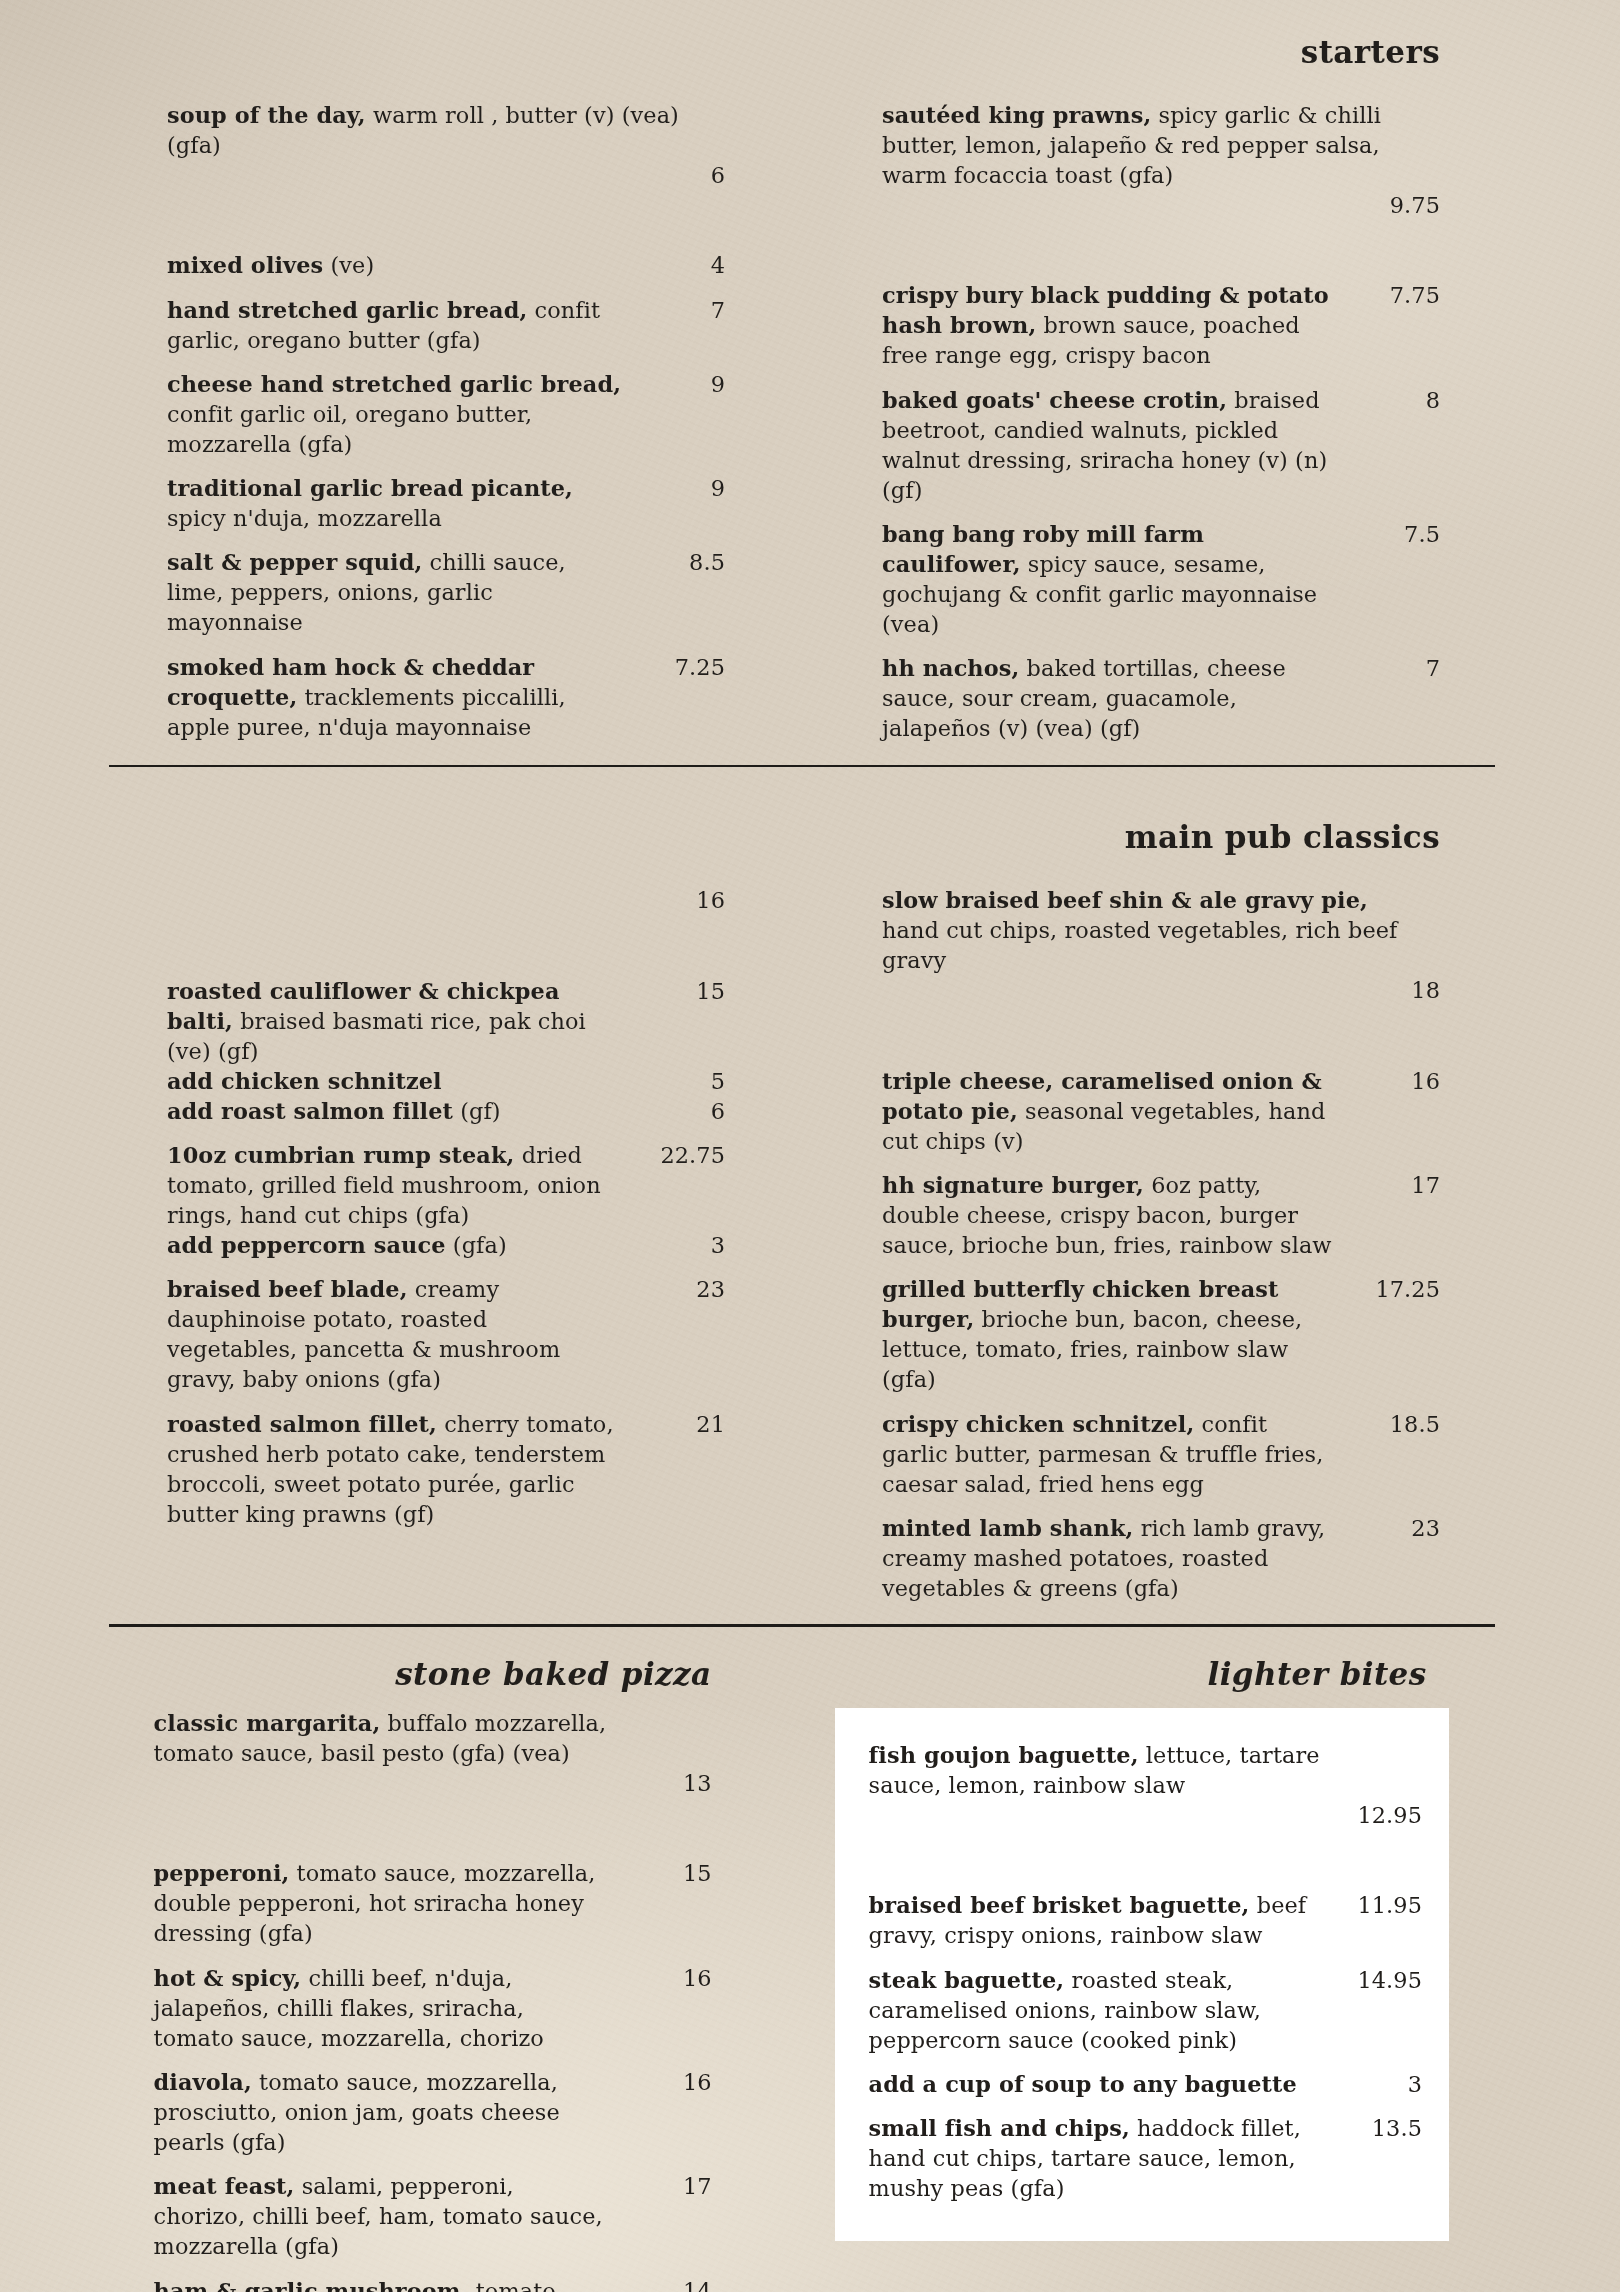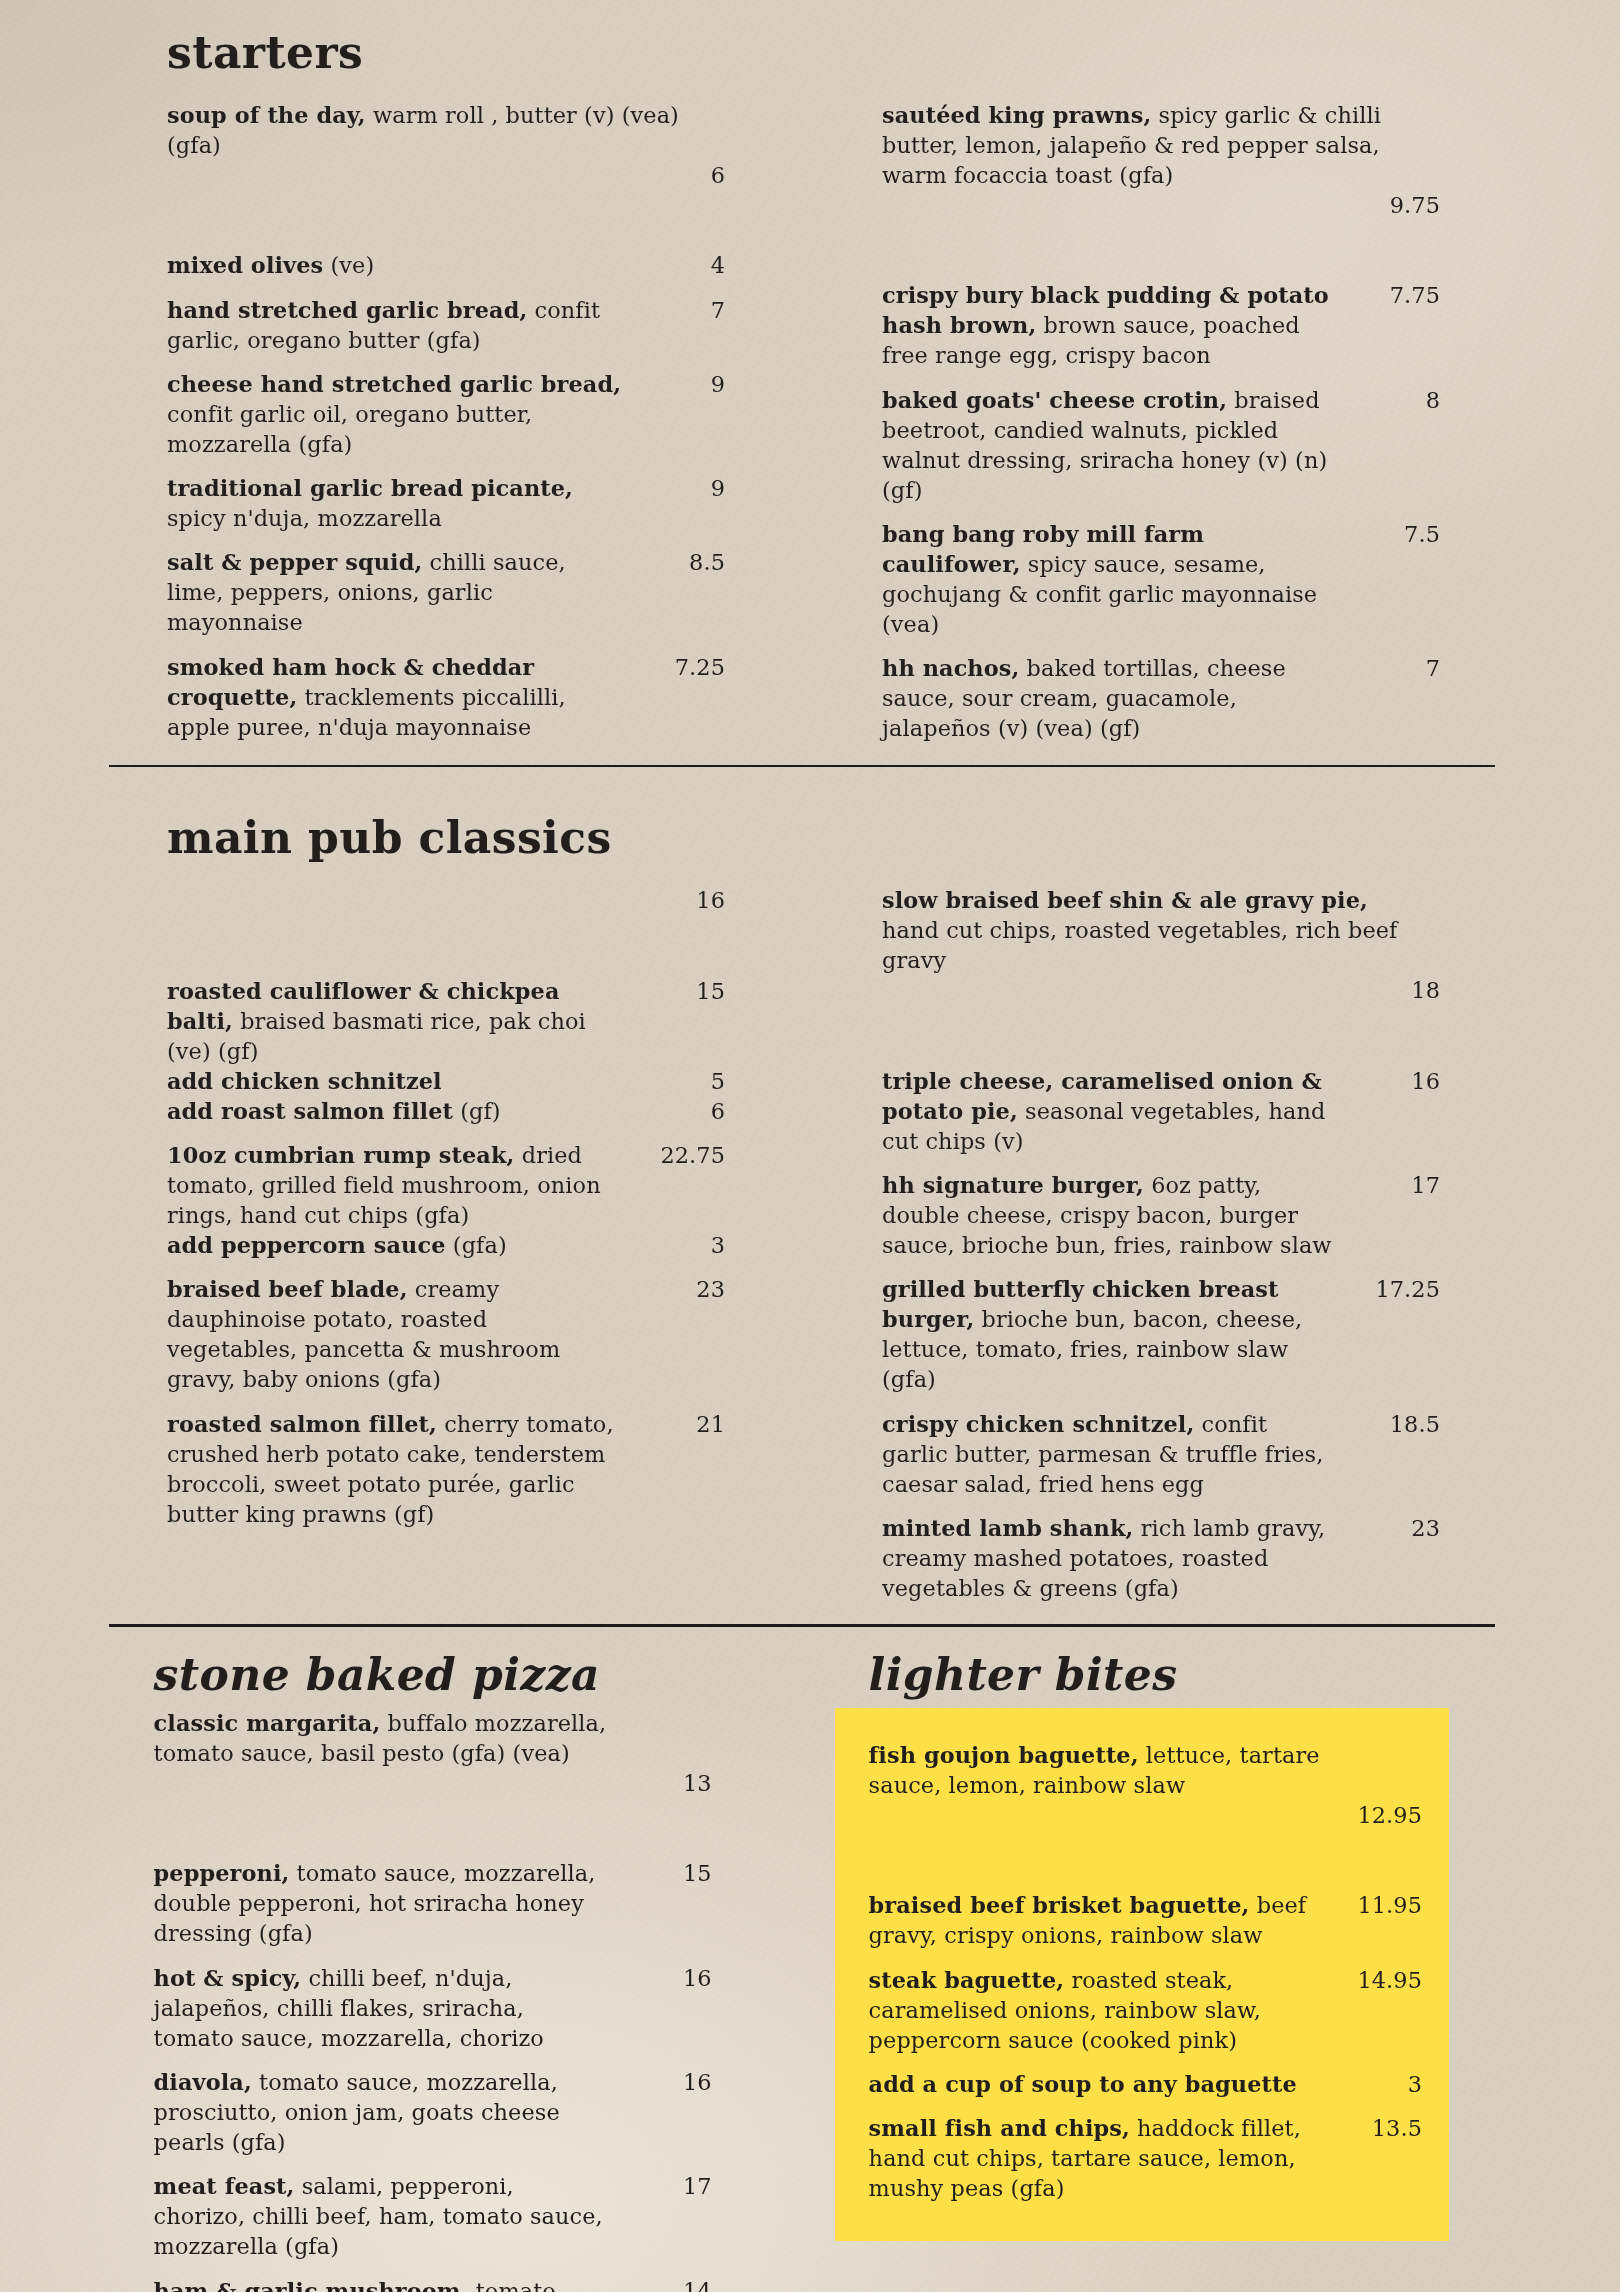--- a/index.html
+++ b/index.html
@@ -22,22 +22,22 @@
       repeating-linear-gradient(23deg, rgba(120,100,80,.022) 0 1.8px, rgba(0,0,0,0) 1.8px 6.3px),
       repeating-linear-gradient(-64deg, rgba(255,255,255,.030) 0 2.7px, rgba(0,0,0,0) 2.7px 8px);
     pointer-events:none;
   }
   .page{
     position:relative;
     padding:32px 0 0 167px;
     width:1273px;
   }
   h2.section-title{
-    font-size:44px;line-height:41px;font-weight:bold;
-    margin:0 0 27px 0;letter-spacing:0.4px;
+    font-size:31px;line-height:41px;font-weight:bold;
+    margin:0 0 27px 0;letter-spacing:0.4px;text-align:right;
   }
   .cols{
     display:grid;
     grid-template-columns:558px 558px;
     column-gap:157px;
     align-items:start;
   }
   .col{min-height:9px;}
   .item{
     display:flex;
@@ -52,21 +52,21 @@
   .item .desc b{font-weight:bold;}
   .item .price{flex:0 0 76px;text-align:right;white-space:nowrap;}
   .divider{
     height:2.7px;background:#1d1b18;
     width:1386px;margin:21.5px 0 0 -58px;
   }
   .sec-mains{margin-top:50px;}
   .sec-bottom{margin-top:27px;margin-left:-13.4px;}
   .sec-bottom h2.section-title{margin-bottom:13px;font-style:italic;}
   .panel{
-    background:#fde047;
+    background:#ffffff;
     margin:0 -22.4px 0 -34px;
     padding:32px 27px 38px 34px;
   }
 </style>
 </head>
 <body>
 
 <div class="page">
 
   <section class="sec-starters">

